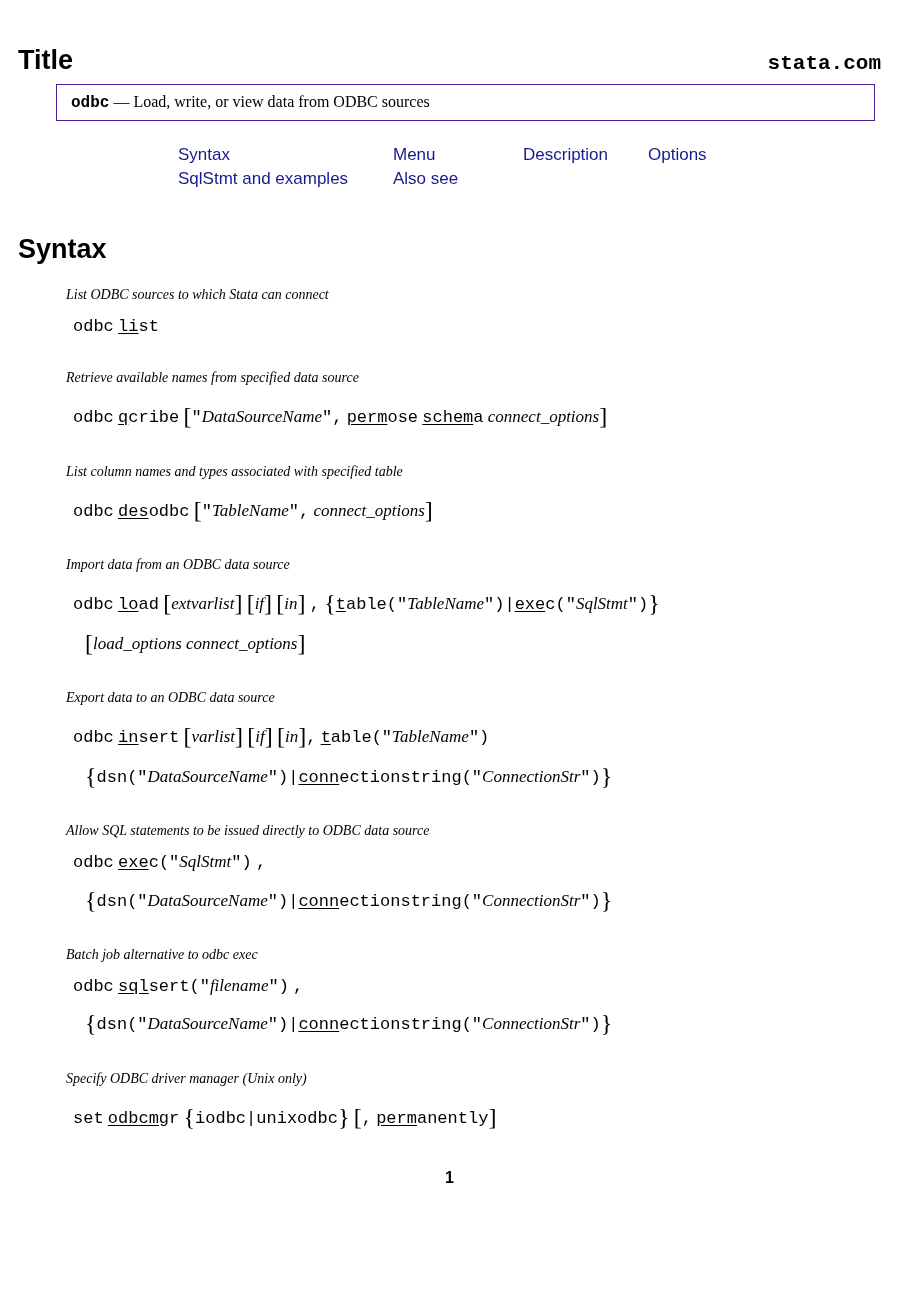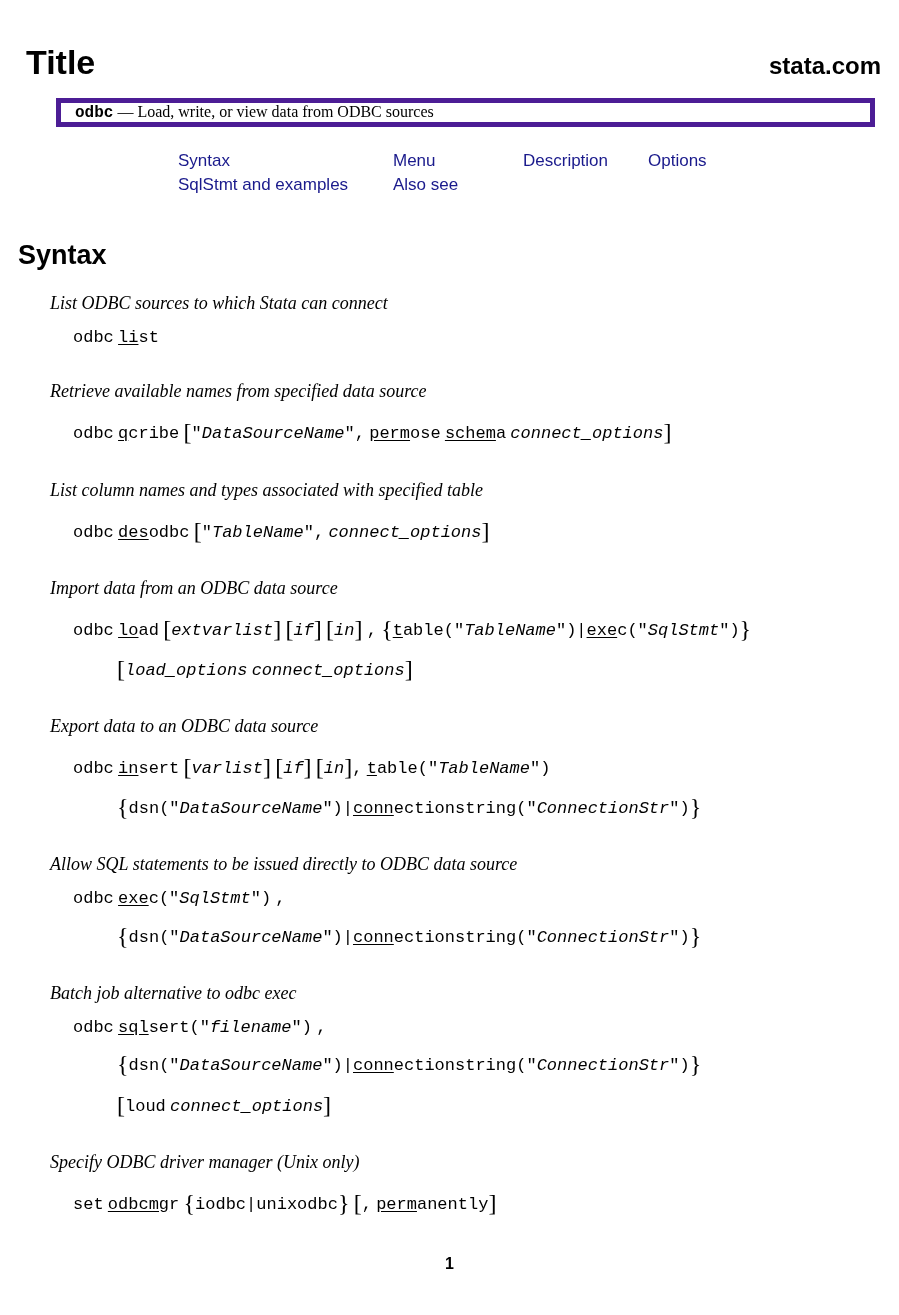--- a/index.html
+++ b/index.html
@@ -12,34 +12,34 @@
 }
 .header-row {
   display: flex;
   justify-content: space-between;
   align-items: baseline;
   margin-bottom: 8px;
 }
 .title-heading {
   font-family: Arial, Helvetica, sans-serif;
   font-weight: bold;
-  font-size: 34px;
-  margin: 8px;
+  font-size: 27px;
+  margin: 0;
 }
 .statacom {
-  font-family: Liberation Sans, sans-serif;
-  font-weight: bold;
-  font-size: 24px;
+  font-family: Liberation Mono, monospace;
+  font-weight: bold;
+  font-size: 21px;
   margin-top: 32px;
 }
 .title-box {
-  border: 5px solid #4c1d95;
+  border: 1px solid #4c1d95;
   margin-left: 38px;
   margin-right: 6px;
-  padding: 0 14px;
+  padding: 8px 14px;
   margin-bottom: 24px;
 }
 .title-box .cmd {
   font-family: 'Courier New', monospace;
   font-weight: bold;
 }
 .nav-links {
   margin-left: 160px;
   margin-bottom: 45px;
   font-size: 17px;
@@ -55,47 +55,46 @@
   color: #1a1a8c;
 }
 .section-heading {
   font-family: Arial, Helvetica, sans-serif;
   font-weight: bold;
   font-size: 27px;
   margin: 0 0 22px 0;
 }
 .desc-line {
   font-style: italic;
-  font-size: 18px;
-  margin-left: 32px;
+  font-size: 14px;
+  margin-left: 48px;
   margin-bottom: 10px;
 }
 .syntax-block {
   margin-left: 55px;
   font-size: 17px;
   line-height: 1.55;
   margin-bottom: 30px;
 }
 .syntax-line {
   margin-bottom: 3px;
 }
 .cont {
-  margin-left: 44px;
+  margin-left: 12px;
 }
 .tt {
   font-family: 'Courier New', monospace;
 }
 .u {
   text-decoration: underline;
   text-underline-offset: 2px;
   font-family: Liberation Mono, monospace;
 }
 .it {
   font-style: italic;
-  font-family: Liberation Mono, monospace;
 }
 .bigb {
   font-size: 24px;
   font-family: 'Times New Roman', serif;
   position: relative;
   top: 2px;
 }
 .page-num {
   font-family: Arial, Helvetica, sans-serif;
   font-weight: bold;
@@ -206,24 +205,20 @@
 
 <div class="desc-line">Batch job alternative to odbc exec</div>
 <div class="syntax-block">
   <div class="syntax-line">
     <span class="tt">odbc</span>
     <span class="tt"><span class="u">sql</span><span>sert</span><span>(</span><span>"</span></span><span class="it">filename</span><span class="tt"><span>"</span><span>)</span></span> <span class="tt">,</span>
   </div>
   <div class="syntax-line cont">
     <span class="bigb">{</span><span class="tt"><span>dsn</span><span>(</span><span>"</span></span><span class="it">DataSourceName</span><span class="tt"><span>"</span><span>)</span></span><span class="tt">|</span><span class="tt"><span class="u">conn</span><span>ectionstring</span><span>(</span><span>"</span></span><span class="it">ConnectionStr</span><span class="tt"><span>"</span><span>)</span></span><span class="bigb">}</span>
   </div>
-  <div class="syntax-line cont">
-    <span class="bigb">[</span><span class="tt">loud</span>
-    <span class="it">connect_options</span><span class="bigb">]</span>
-  </div>
 </div>
 
 <div class="desc-line">Specify ODBC driver manager (Unix only)</div>
 <div class="syntax-block">
   <div class="syntax-line">
     <span class="tt">set</span>
     <span class="tt"><span class="u">odbcmg</span><span>r</span></span>
     <span class="bigb">{</span><span class="tt">iodbc</span><span class="tt">|</span><span class="tt">unixodbc</span><span class="bigb">}</span>
     <span class="bigb">[</span><span class="tt">,</span>
     <span class="tt"><span class="u">perm</span><span>anently</span></span><span class="bigb">]</span>

